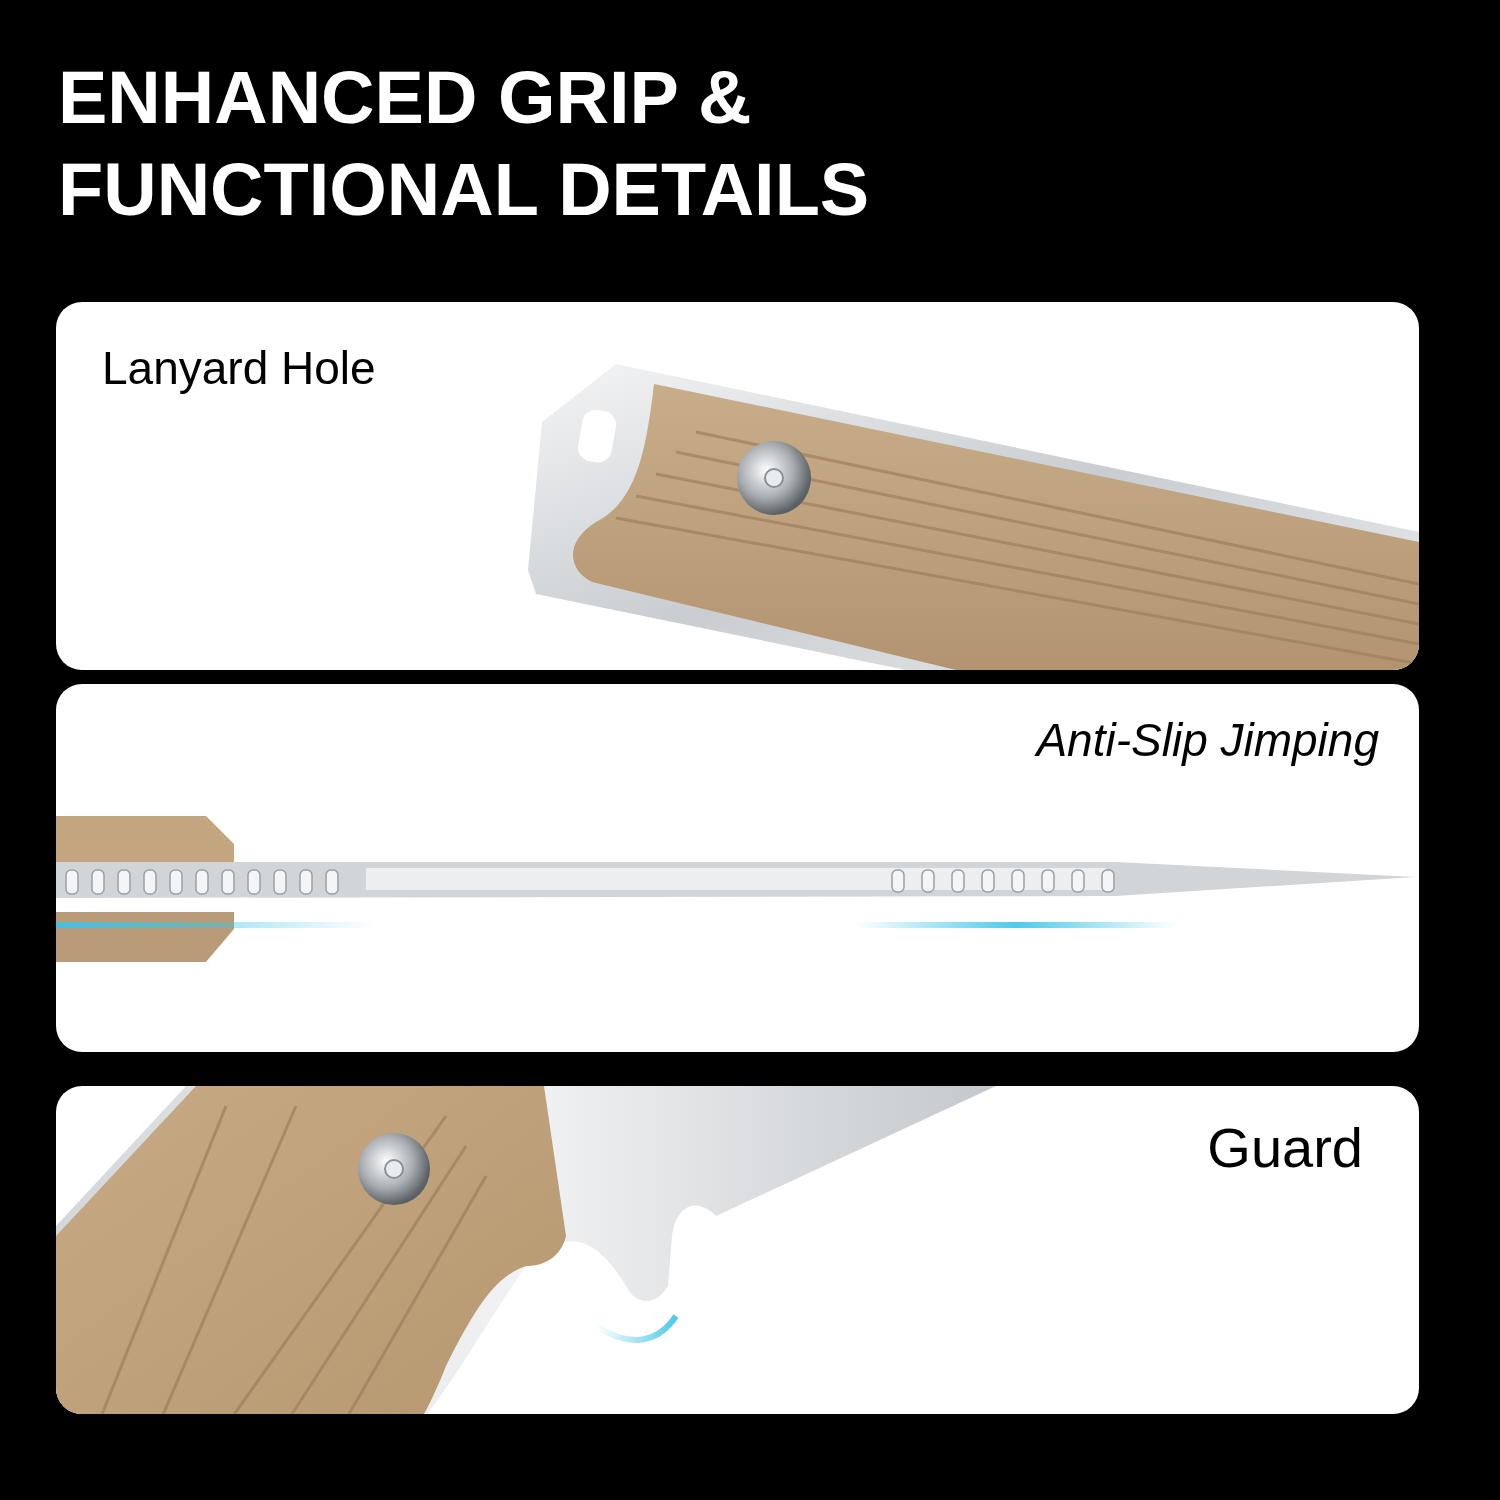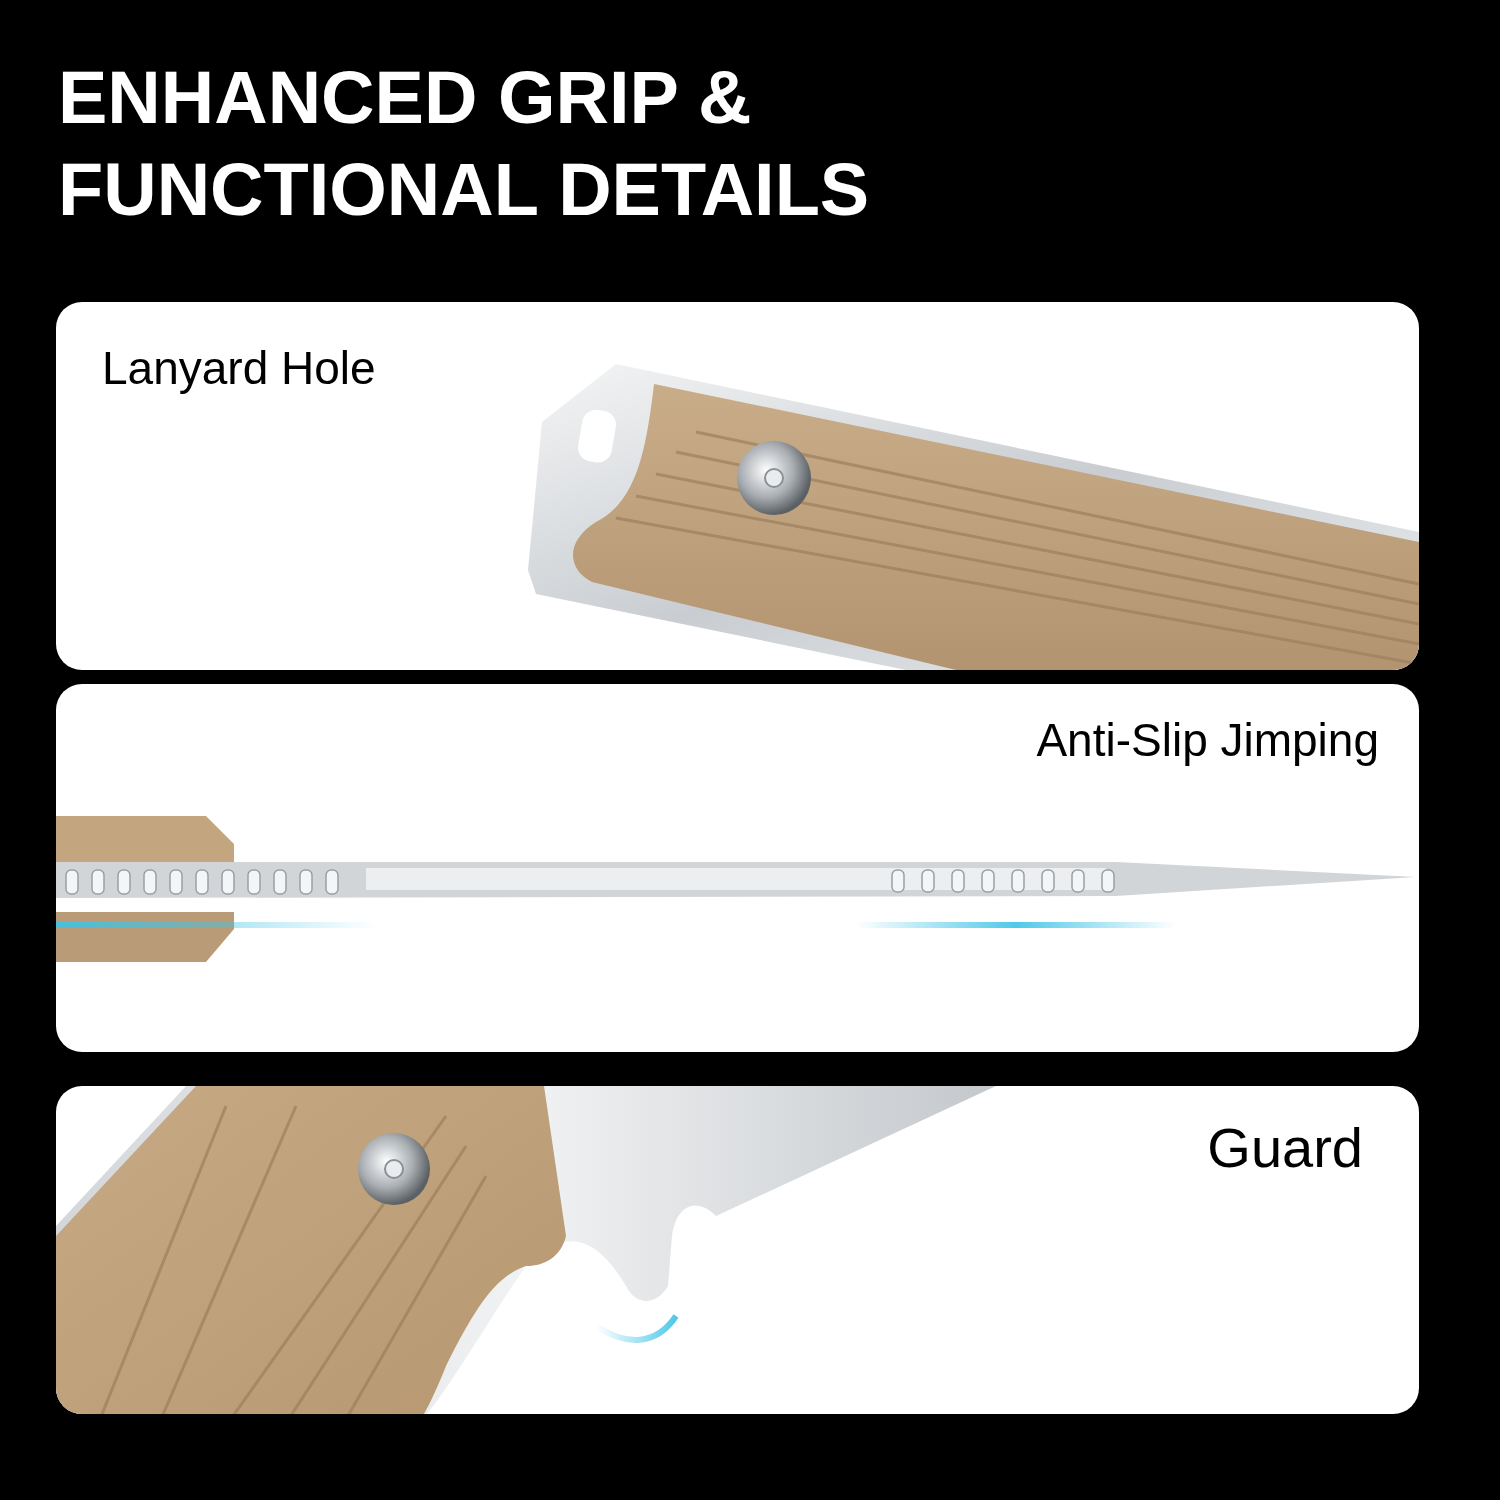--- a/index.html
+++ b/index.html
@@ -5,21 +5,21 @@
   html,body{margin:0;padding:0;background:#000;}
   body{width:1500px;height:1500px;position:relative;overflow:hidden;font-family:"Liberation Sans",sans-serif;}
   .title{position:absolute;left:58px;top:52px;color:#fff;font-weight:bold;font-size:74px;line-height:92px;letter-spacing:0px;margin:0;}
   .title span{display:block;}
   .panel{position:absolute;left:56px;width:1363px;background:#fff;border-radius:26px;overflow:hidden;}
   .p1{top:282px;height:368px;margin-top:20px;}
   .p2{top:684px;height:368px;}
   .p3{top:1086px;height:328px;}
   .label{position:absolute;color:#000;font-size:46px;line-height:52px;}
   .p1 .label{left:46px;top:40px;}
-  .p2 .label{right:40px;top:30px;}
+  .p2 .label{right:40px;top:30px;font-style:italic;}
   .p3 .label{right:56px;top:36px;font-size:56px;}
   svg{position:absolute;left:0;top:0;}
 </style>
 </head>
 <body>
 
 <h1 class="title">
   <span>ENHANCED GRIP &amp;</span>
   <span>FUNCTIONAL DETAILS</span>
 </h1>

